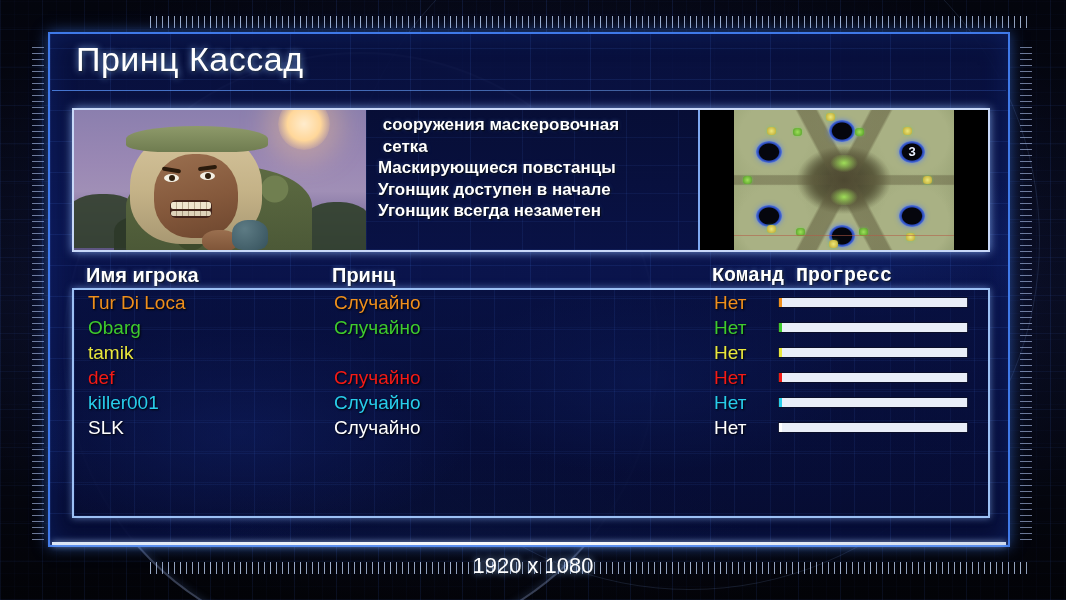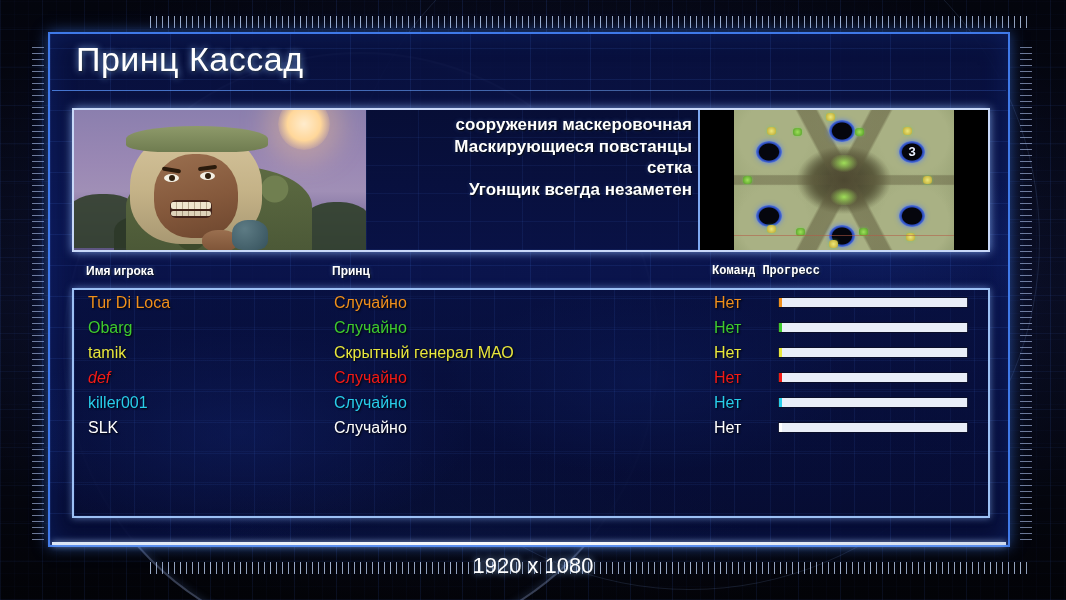--- a/index.html
+++ b/index.html
@@ -65,21 +65,20 @@
     border-radius:50%;
   }
 
   
   #panel {
     position:absolute;
     left:48px; top:32px; width:962px; height:515px;
     background:linear-gradient(180deg, rgba(8,16,62,0.92) 0%, rgba(10,20,78,0.94) 40%, rgba(6,12,52,0.95) 100%);
     border:2px solid #3f79e8;
     box-shadow:0 0 14px rgba(60,120,240,0.55), inset 0 0 26px rgba(20,50,140,0.45);
-    text-align:right;
   }
   #panel::after {
     content:""; position:absolute; left:2px; right:2px; bottom:0px; height:3px;
     background:linear-gradient(90deg, rgba(230,240,255,0.95), rgba(255,255,255,0.98) 50%, rgba(230,240,255,0.9));
     box-shadow:0 0 6px rgba(180,210,255,0.9);
   }
   #panel-clouds {
     position:absolute; inset:0; overflow:hidden; pointer-events:none;
     background:
       radial-gradient(ellipse 34% 30% at 20% 78%, rgba(30,60,170,0.35), transparent 70%),
@@ -210,39 +209,39 @@
   .mm-dotY { background:radial-gradient(circle,#ece77a,#b9a52a); }
   #mm-center { position:absolute; left:50%; top:50%; transform:translate(-50%,-50%);
     width:42px; height:50px;
     background:
       radial-gradient(ellipse 46% 26% at 50% 16%, #9ede58, rgba(120,190,60,0) 72%),
       radial-gradient(ellipse 46% 26% at 50% 84%, #9ede58, rgba(120,190,60,0) 72%); }
   #mm-scan { position:absolute; left:0; right:0; bottom:14px; height:1px; background:rgba(180,90,70,0.55); }
 
   
   #tbl-head { position:absolute; left:30px; top:230px; width:900px; height:22px; }
-  .th { position:absolute; font-size:12px; font-weight:bold; color:#fff;
+  .th { position:absolute; font-size:20px; font-weight:bold; color:#fff;
     text-shadow:1px 1px 2px rgba(0,0,0,0.9), 0 0 4px rgba(130,180,255,0.5); }
   .th.c1 { left:6px; }
   .th.c2 { left:252px; }
   .th.c3 { left:632px;font-family:Liberation Mono, monospace; }
 
   #tbl-box {
     position:absolute; left:22px; top:254px; width:918px; height:230px;
     border:2px solid #9cc0f4;
     box-shadow:0 0 7px rgba(140,185,255,0.6);
     background:linear-gradient(180deg, rgba(6,14,58,0.55), rgba(6,12,48,0.35));
     overflow:hidden;
   }
   #tbl-box-grid { position:absolute; inset:0; pointer-events:none;
     background-image:
       repeating-linear-gradient(90deg, rgba(70,120,230,0.10) 0 1px, transparent 1px 60px),
       repeating-linear-gradient(0deg,  rgba(70,120,230,0.09) 0 1px, transparent 1px 31px); }
   .row { position:relative; height:25px; display:flex; align-items:center; }
-  .cell { position:absolute; font-size:16px; white-space:nowrap;
+  .cell { position:absolute; font-size:19px; white-space:nowrap;
     text-shadow:1px 1px 2px rgba(0,0,0,0.92); }
   .c-name { left:14px; }
   .c-army { left:260px; }
   .c-team { left:640px; }
   .bar { position:absolute; left:704px; width:190px; height:11px;
     border:1px solid rgba(10,14,40,0.9);
     background-color:#0b1240;
   }
 
   
@@ -297,22 +296,23 @@
         <div class="p-teeth2"></div>
       </div>
       <div class="p-hand"></div>
       <div class="p-can"></div>
     </div>
 
     <div id="desc">
       <div id="desc-grid"></div>
       <ul>
         <li> сооружения маскеровочная</li>
+        <li> сетка</li>
         <li>Маскирующиеся повстанцы</li>
-        <li> сетка</li>
+        <li>Угонщик доступен в начале</li>
         <li>Угонщик всегда незаметен</li>
 
       </ul>
     </div>
 
     <div id="minimap">
       <div id="mm-inner">
         <div id="mm-paths"></div>
 
         <div class="mm-start" style="left:43%; top:7%;">
@@ -369,26 +369,25 @@
           <div class="bar" style="background-image: linear-gradient(90deg, rgb(239, 143, 28) 0px, rgb(239, 143, 28) 3px, rgb(233, 238, 248) 3px, rgb(233, 238, 248) 4px); background-size: 190px 100%; background-repeat: repeat-x;"></div>
         </div>
         <div class="row">
           <div class="cell c-name" style="color: rgb(62, 203, 46);">Obarg</div>
           <div class="cell c-army" style="color: rgb(62, 203, 46);">Случайно</div>
           <div class="cell c-team" style="color: rgb(62, 203, 46);">Нет</div>
           <div class="bar" style="background-image: linear-gradient(90deg, rgb(62, 203, 46) 0px, rgb(62, 203, 46) 3px, rgb(233, 238, 248) 3px, rgb(233, 238, 248) 4px); background-size: 190px 100%; background-repeat: repeat-x;"></div>
         </div>
         <div class="row">
           <div class="cell c-name" style="color: rgb(232, 230, 60);">tamik</div>
-          <div class="cell c-army" style="color: rgb(232, 230, 60);">Скрытный генерал МАО</div>
           <div class="cell c-team" style="color: rgb(232, 230, 60);">Нет</div>
           <div class="bar" style="background-image: linear-gradient(90deg, rgb(232, 230, 60) 0px, rgb(232, 230, 60) 3px, rgb(233, 238, 248) 3px, rgb(233, 238, 248) 4px); background-size: 190px 100%; background-repeat: repeat-x;"></div>
         </div>
         <div class="row">
-          <div class="cell c-name" style="color: rgb(244, 26, 22); font-style: italic;">def</div>
+          <div class="cell c-name" style="color: rgb(244, 26, 22);">def</div>
           <div class="cell c-army" style="color: rgb(244, 26, 22);">Случайно</div>
           <div class="cell c-team" style="color: rgb(244, 26, 22);">Нет</div>
           <div class="bar" style="background-image: linear-gradient(90deg, rgb(244, 26, 22) 0px, rgb(244, 26, 22) 3px, rgb(233, 238, 248) 3px, rgb(233, 238, 248) 4px); background-size: 190px 100%; background-repeat: repeat-x;"></div>
         </div>
         <div class="row">
           <div class="cell c-name" style="color: rgb(40, 205, 234);">killer001</div>
           <div class="cell c-army" style="color: rgb(40, 205, 234);">Случайно</div>
           <div class="cell c-team" style="color: rgb(40, 205, 234);">Нет</div>
           <div class="bar" style="background-image: linear-gradient(90deg, rgb(40, 205, 234) 0px, rgb(40, 205, 234) 3px, rgb(233, 238, 248) 3px, rgb(233, 238, 248) 4px); background-size: 190px 100%; background-repeat: repeat-x;"></div>
         </div>

